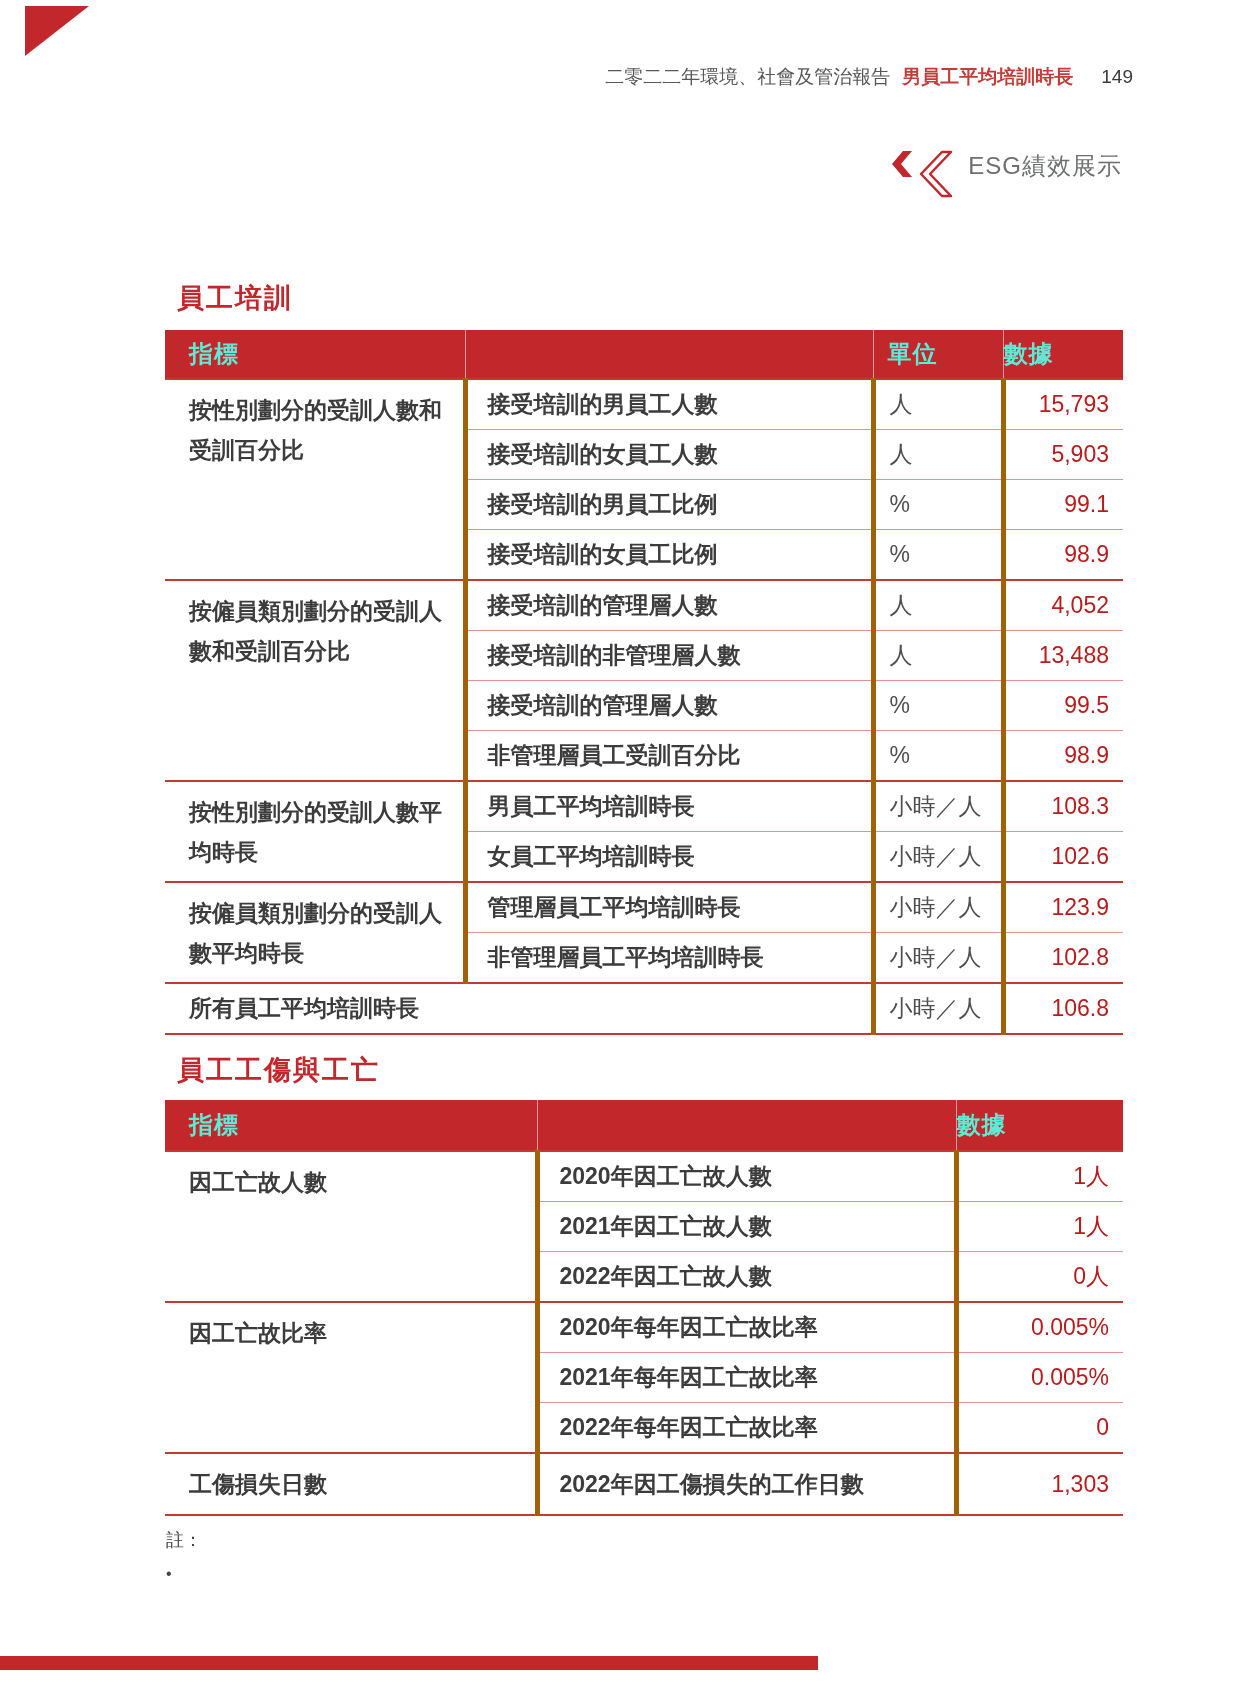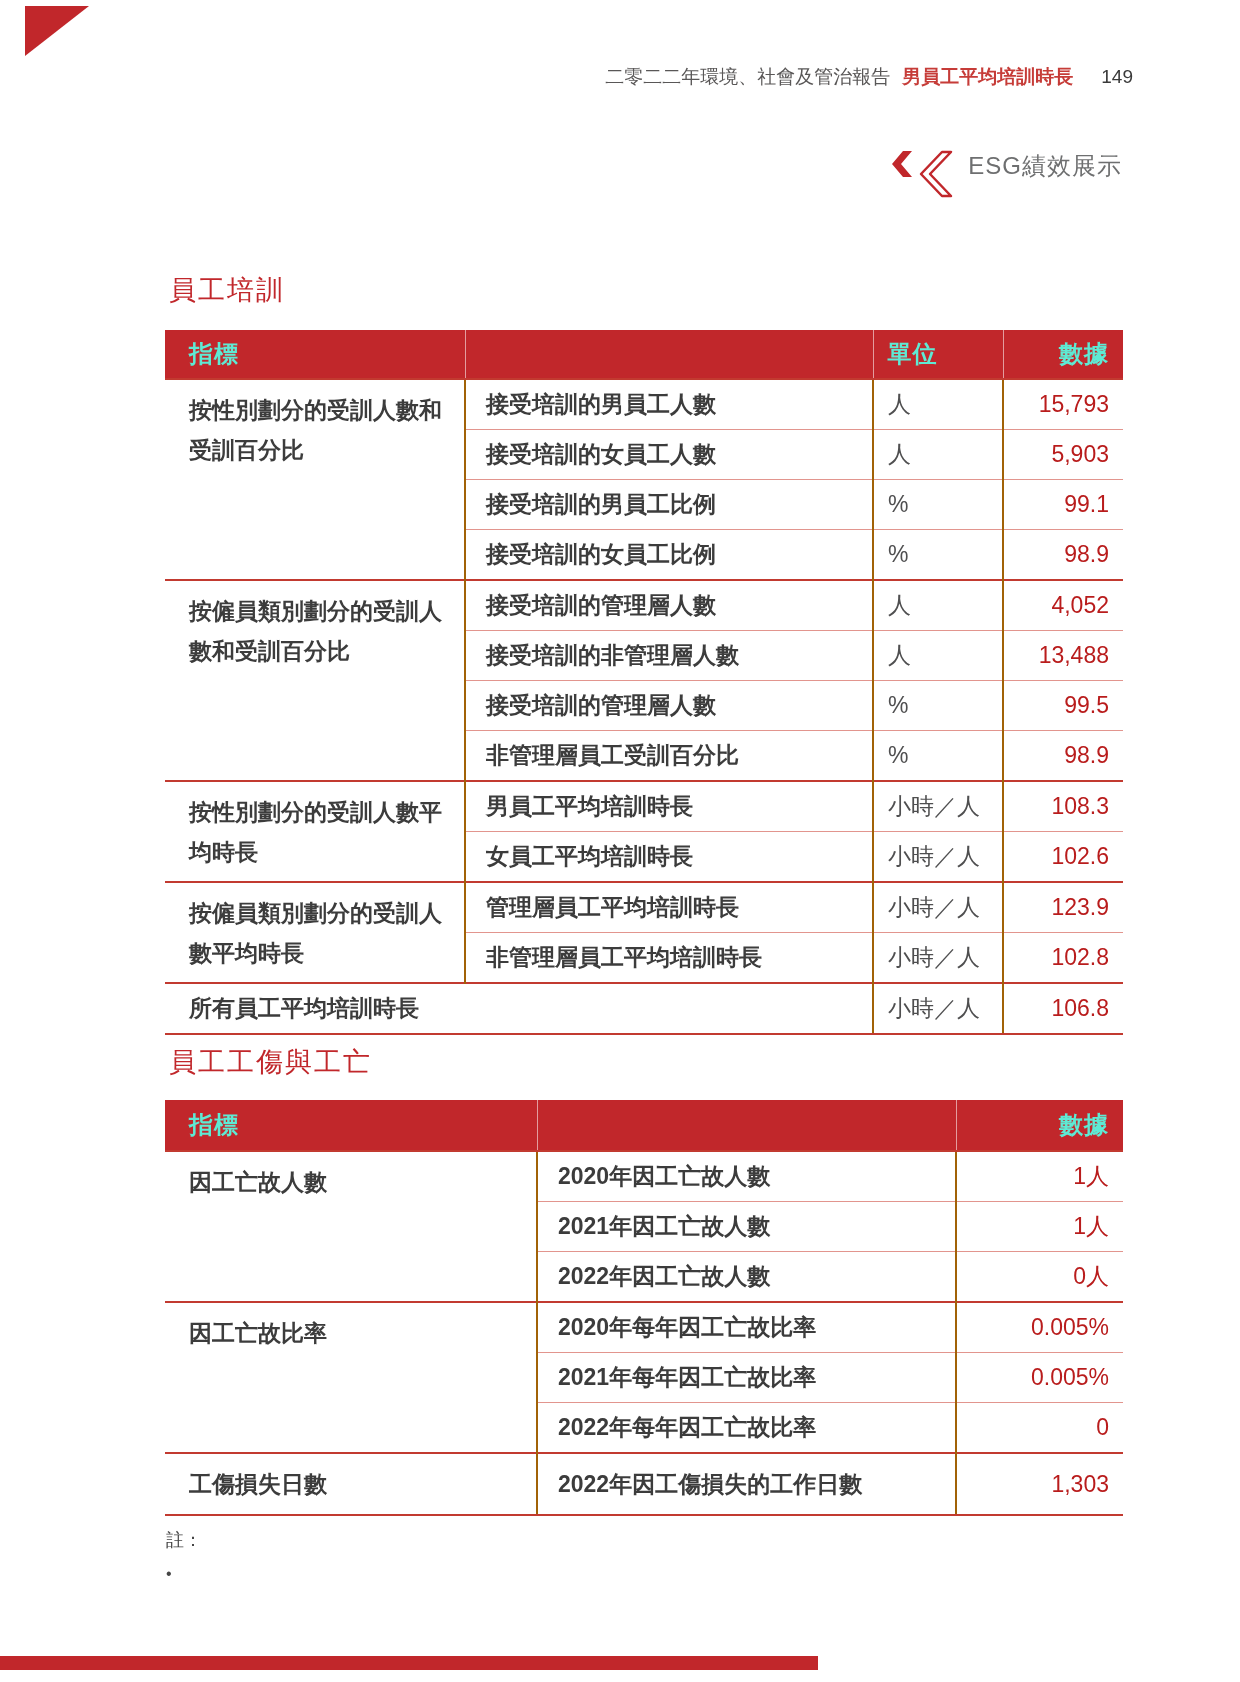--- a/index.html
+++ b/index.html
@@ -28,22 +28,22 @@
   .top-header .company { color:#c63c38; font-weight:700; margin-left:12px; }
   .top-header .page-num { color:#3a3a3a; margin-left:28px; }
 
   
   .esg-badge { position:absolute; top:150px; right:118px; display:flex; }
   .esg-badge .chev-solid { margin-right:6px; }
   .esg-badge .label { font-size:24px; color:#6e6f70; margin-left:14px; letter-spacing:1px; }
 
   
   .sec-title {
-    position:absolute; left:165px; margin:4px;
-    font-size:27px; font-weight:400; color:#c1272b; letter-spacing:2px;
+    position:absolute; left:165px; margin:12px;
+    font-size:27px; font-weight:700; color:#c1272b; letter-spacing:2px;
   }
   #title-training { top:268px; }
   #title-injury   { top:1040px; }
 
   
   .dtable {
     position:absolute; left:165px;
     border-collapse:collapse; table-layout:fixed; width:958px;
     font-size:23px; color:#3c3c3c;
   }
@@ -52,35 +52,35 @@
 
   .dtable th {
     background:#c1272b; color:#5eead4; font-size:24px; font-weight:700;
     text-align:left; padding:0; letter-spacing:1px;
   }
   #table-training th { height:48px; }
   #table-injury th   { height:50px; }
   .dtable th + th { border-left:1px solid rgba(255,255,255,.55);margin-top:36px; }
   .dtable th.h-first { padding-left:24px; }
   .dtable th.h-unit  { padding-left:14px; }
-  .dtable th.num     { text-align:right; padding-right:14px; }
+  .dtable th.num     { text-align:left; padding-right:1px; }
 
   .dtable td { height:49px; padding:0; }
   .dtable td.lbl {
     vertical-align:top; padding:11px 16px 0 24px;
     font-weight:600; line-height:1.72;
   }
   .dtable td.ind  { padding-left:20px; font-weight:600; }
   .dtable td.unit { padding-left:14px; font-weight:400; color:#4f4f50; }
   .dtable td.val  { text-align:right; padding-right:14px; font-weight:400; color:#b91c1c; }
   .dtable td.span-lbl { padding-left:24px; font-weight:600; }
   #table-injury td.lbl, #table-injury td.ind { font-weight:700; }
 
   
-  .dtable td.ind, .dtable td.unit, .dtable td.val { border-left:2px solid #a16207; }
+  .dtable td.ind, .dtable td.unit, .dtable td.val { border-left:5px solid #a16207; }
   .dtable tr.rsep td.ind, .dtable tr.rsep td.unit, .dtable tr.rsep td.val { border-top:1px solid #e2958e; }
   .dtable tr.gstart td { border-top:2px solid #c23a30; }
   .dtable tr:last-child td { border-bottom:2px solid #c23a30; }
 
   
   .notes { position:absolute; left:166px; top:1528px; width:960px; font-size:18px; color:#454545; }
   .notes .note-item { margin-top:11px; display:flex; line-height:1.4; }
   .notes .bullet { width:23px; flex:0 0 23px; font-size:16px; }
 </style>
 </head>

